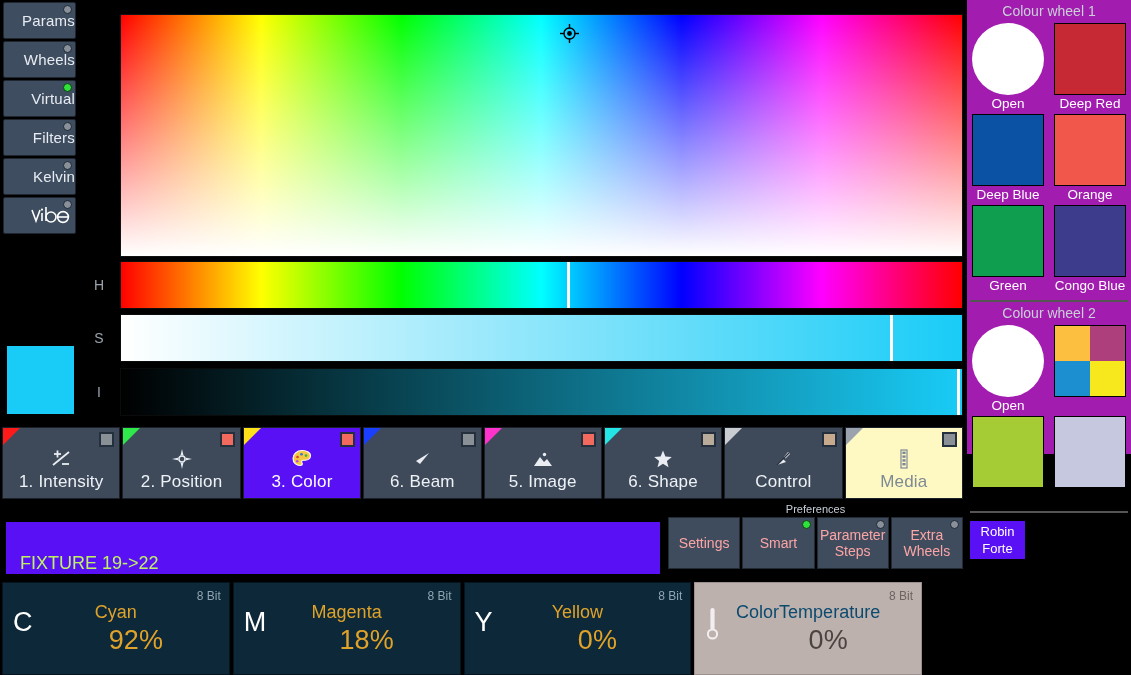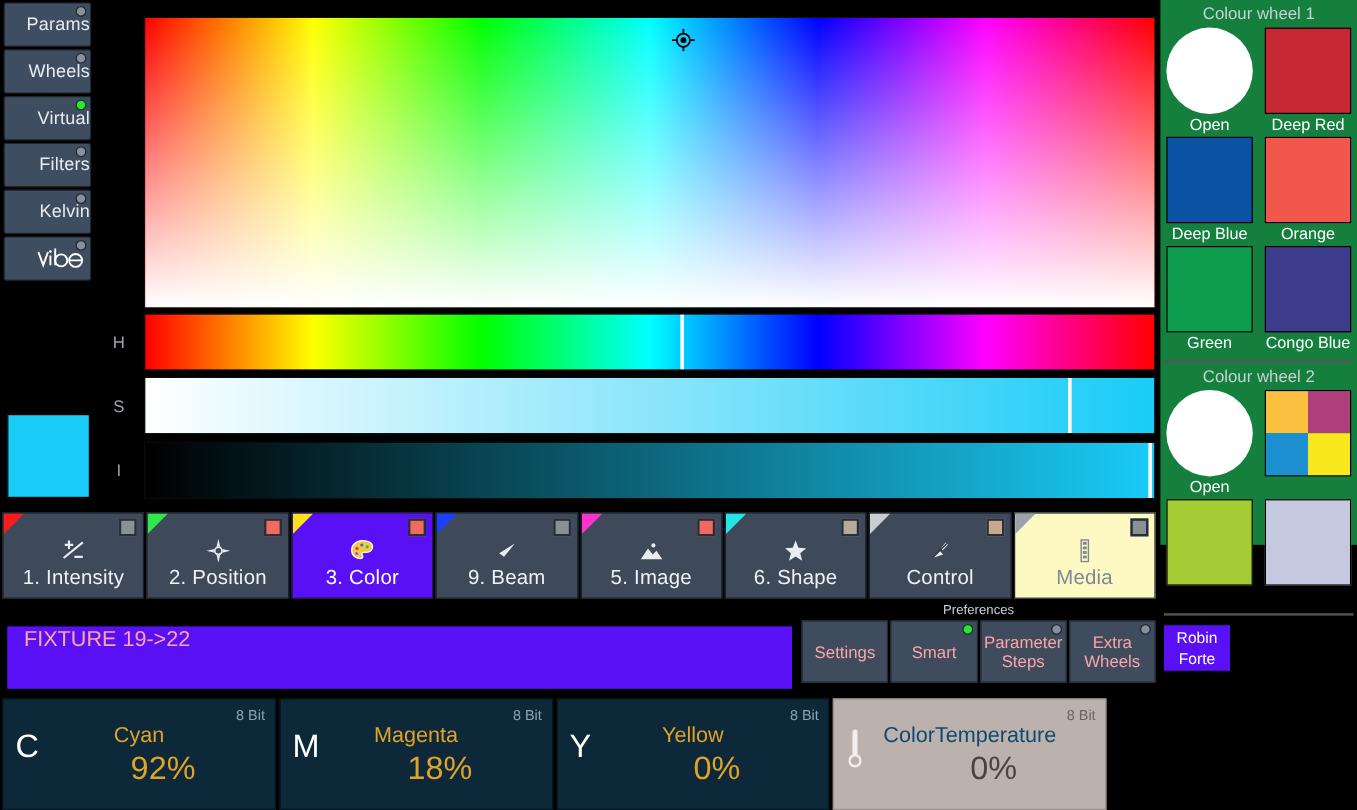--- a/index.html
+++ b/index.html
@@ -126,23 +126,23 @@
   }
   .tab .tlabel { color: #eef2f7; font-size: 17px; letter-spacing: .2px; }
   .tab.active .tlabel { color: #ffffff; }
   .tab.disabled .tlabel, .tab.disabled .ticon { color: #7e8996; }
 
   
   #fixture-bar {
     position: absolute; left: 6px; top: 522px;
     width: 654px; height: 52px;
     background: #5a10f5;
-    display: flex; align-items: flex-start;
+    display: flex; align-items: flex-end;
     padding-left: 14px;
-    color: #fca5a5; font-size: 18px;
+    color: #bef264; font-size: 18px;
     cursor: pointer;
   }
 
   
   #prefs { position: absolute; left: 668px; top: 502px; width: 295px; height: 72px; }
   #prefs-title {
     text-align: center; color: #c8cfd8; font-size: 11px;
     height: 15px; line-height: 15px;
   }
   #prefs-row { display: flex; gap: 2px; height: 52px; }
@@ -154,21 +154,21 @@
     line-height: 16px; cursor: pointer; padding: 0 2px;
   }
   .pref-btn .led {
     position: absolute; right: 3px; top: 2px;
     width: 9px; height: 9px; border-radius: 50%;
     background: #8a9099; border: 1px solid #1b2733;
   }
   .pref-btn .led.on { background: #2ee23a; border-color: #123a16; }
 
   
-  #wheels { position: absolute; left: 967px; top: 0; width: 164px; height: 454px; background: #15803d; }
+  #wheels { position: absolute; left: 967px; top: 0; width: 164px; height: 454px; background: #a21caf; }
   .wheel-title { text-align: center; color: #c9d0d8; font-size: 14px; padding: 3px 0 4px; }
   .wheel-grid { display: flex; flex-wrap: wrap; }
   .wheel-cell {
     position: relative; width: 50%;
     cursor: pointer;
   }
   .swatch { width: 72px; height: 72px; margin: 0 auto; border: 1px solid #000; }
   .swatch.circle { border-radius: 50%; border: none; }
   .swatch.quad { display: grid; grid-template-columns: 1fr 1fr; grid-template-rows: 1fr 1fr; }
   .swatch-label {
@@ -338,21 +338,21 @@
         <span class="tlabel">3. Color</span>
       </div>
       <div class="tab">
         <span class="corner" style="border-top-color: rgb(26, 63, 255);"></span>
         <span class="sqbox" style="background: rgb(138, 145, 150);"></span>
         <span class="ticon">
           <svg width="22" height="20" viewBox="0 0 22 20">
             <path d="M18 4 L5 12 L9 15 Z" fill="currentColor"></path>
           </svg>
         </span>
-        <span class="tlabel">9. Beam</span>
+        <span class="tlabel">6. Beam</span>
       </div>
       <div class="tab">
         <span class="corner" style="border-top-color: rgb(255, 51, 204);"></span>
         <span class="sqbox" style="background: rgb(242, 106, 94);"></span>
         <span class="ticon">
           <svg width="24" height="18" viewBox="0 0 24 18">
             <path d="M3 16 L9 7 L13 12 L16 9 L21 16 Z" fill="currentColor"></path>
             <circle cx="13.5" cy="4.5" r="1.7" fill="currentColor"></circle>
           </svg>
         </span>

